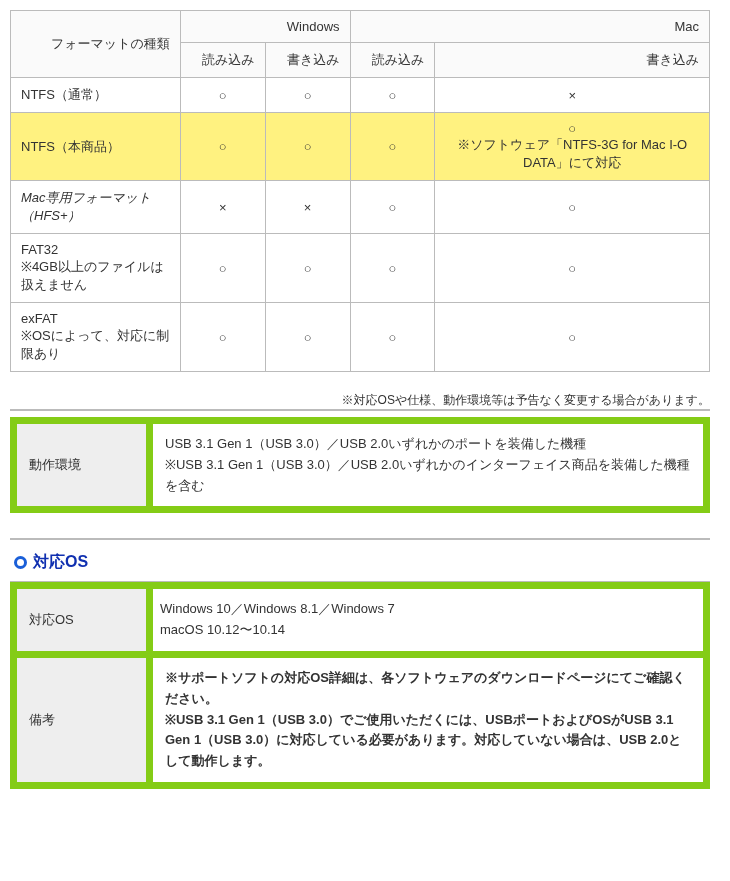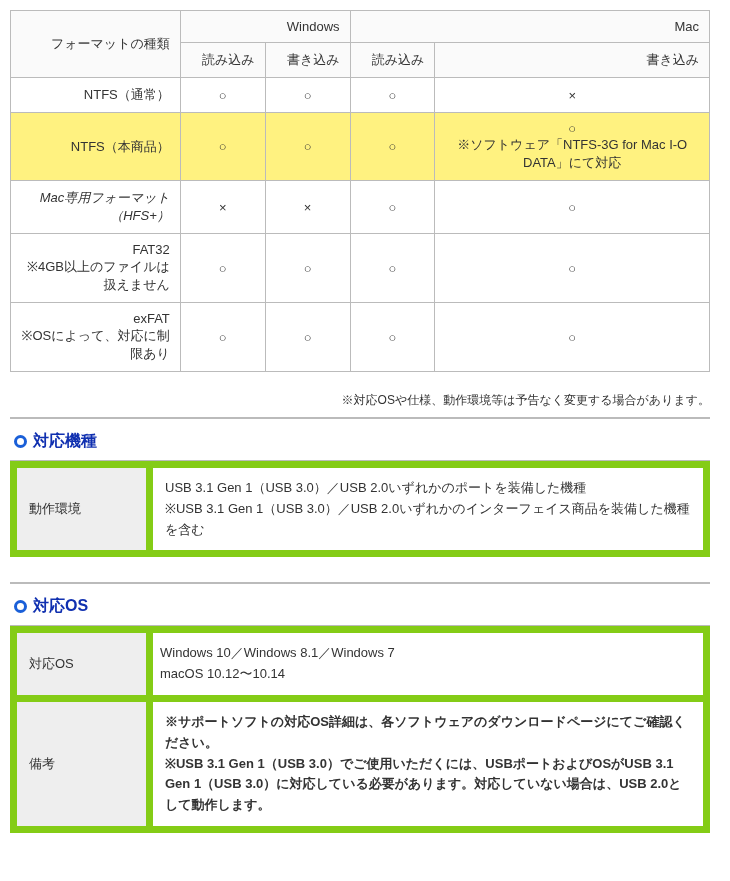--- a/index.html
+++ b/index.html
@@ -21,38 +21,38 @@
       border: 1px solid #bbb;
       padding: 8px 10px;
       vertical-align: middle;
     }
     table.fmt th {
       background: #fafafa;
       font-weight: normal;
       text-align: right;
     }
     table.fmt .rowhead {
-      text-align: right;
+      text-align: left;
       background: #fff;
     }
     table.fmt td.mark {
       text-align: center;
     }
     table.fmt tr.highlight td, table.fmt tr.highlight th {
       background: #fff280;
     }
     .col-format { width: 170px; }
     .col-sub { width: 85px; }
     .col-macwrite { width: 275px; }
     .note-right {
       text-align: right;
       font-size: 12px;
       color: #333;
       width: 700px;
-      margin-bottom: 8px;
+      margin-bottom: 0;
     }
     .section {
       width: 700px;
       margin-bottom: 25px;
     }
     .section-hr {
       border: none;
       border-top: 2px solid #bbb;
       margin: 0 0 6px;
     }
@@ -152,23 +152,20 @@
         <td class="mark" style="white-space: pre-line;">○</td>
         <td class="mark" style="white-space: pre-line;">○</td>
       </tr>
     </tbody>
 </table>
 
 <div class="note-right">※対応OSや仕様、動作環境等は予告なく変更する場合があります。</div>
 
 <div class="section">
   <hr class="section-hr">
-  <div class="section-title">
-    <span class="bullet-icon"></span><span>対応機種</span>
-  </div>
   <table class="spec">
     <tbody id="models-body">
         <tr>
           <th>動作環境</th>
           <td style="white-space: pre-line;">USB 3.1 Gen 1（USB 3.0）／USB 2.0いずれかのポートを装備した機種
 ※USB 3.1 Gen 1（USB 3.0）／USB 2.0いずれかのインターフェイス商品を装備した機種を含む</td>
         </tr>
       </tbody>
   </table>
 </div>

